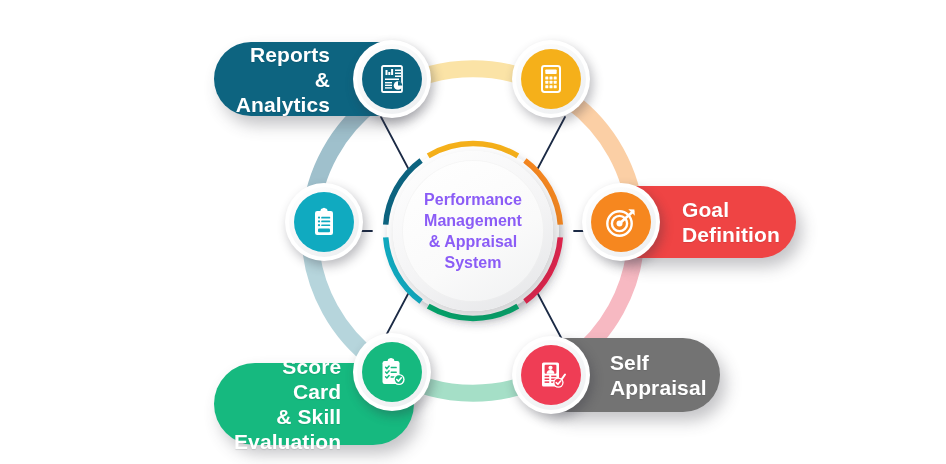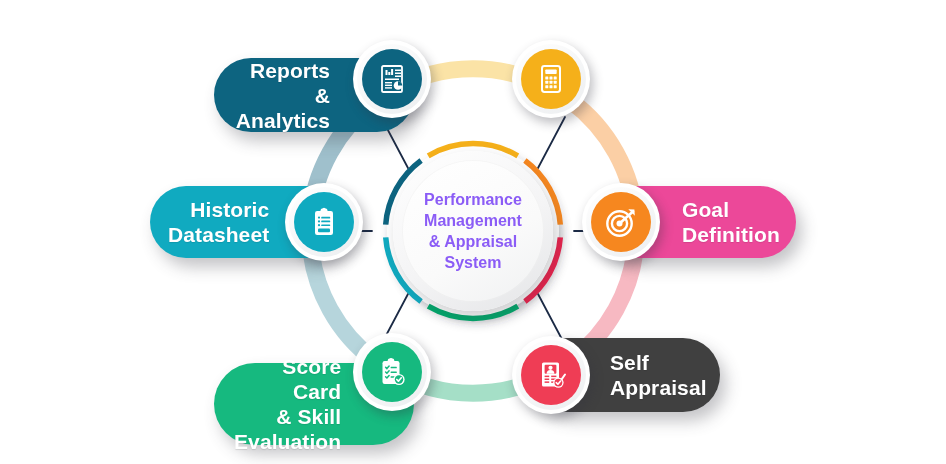--- a/index.html
+++ b/index.html
@@ -129,21 +129,21 @@
 
   <div id="centerwrap">
     <div class="center-disc"></div>
     <div class="center-disc2"></div>
     <div class="center-text">Performance
 Management
 &amp; Appraisal
 System</div>
   </div>
 
-  <div class="pill right-icon" style="left:214px;top:42px;width:200px;height:74px;background:#0d6480;padding:0 84px 0 20px;margin-top:16px;">
+  <div class="pill right-icon" style="left:214px;top:42px;width:200px;height:74px;background:#0d6480;padding:0 84px 0 20px;">
     <div class="ptext">Reports &amp;
 Analytics</div>
   </div>
   <div class="iconwrap" style="left:353px;top:40px;">
     <div class="icondisc" style="background:#0d6480;">
       <svg width="32" height="32" viewBox="0 0 32 32">
         <rect x="6" y="3" width="20" height="26" rx="1.6" fill="none" stroke="#fff" stroke-width="1.8"></rect>
         <g fill="#fff">
           <rect x="9.5" y="7" width="2" height="5"></rect>
             <rect x="12.3" y="9" width="2" height="3"></rect>
@@ -175,44 +175,40 @@
             <rect x="14.5" y="17.8" width="3" height="3" rx="0.5"></rect>
             <rect x="18.7" y="17.8" width="3" height="3" rx="0.5"></rect>
           <rect x="10.3" y="22.2" width="3" height="3" rx="0.5"></rect>
             <rect x="14.5" y="22.2" width="3" height="3" rx="0.5"></rect>
             <rect x="18.7" y="22.2" width="3" height="3" rx="0.5"></rect>
         </g>
       </svg>
     </div>
   </div>
 
-  <div class="pill right-icon" style="left:150px;top:186px;width:196px;height:72px;background:#10aac0;padding:0 82px 0 18px;">
-    <div class="ptext">Historic
-Datasheet</div>
-  </div>
   <div class="iconwrap" style="left:285px;top:183px;">
     <div class="icondisc" style="background:#10aac0;">
       <svg width="32" height="32" viewBox="0 0 32 32">
         <rect x="7" y="5" width="18" height="24" rx="2.2" fill="#fff"></rect>
         <rect x="12.6" y="2.6" width="6.8" height="4.4" rx="1.6" fill="#fff"></rect>
         <circle cx="16" cy="3.4" r="1.6" fill="#fff"></circle>
         <g fill="#10aac0">
           <circle cx="11" cy="11.6" r="1.1"></circle>
             <rect x="13.2" y="10.8" width="9" height="1.7" rx="0.6"></rect>
           <circle cx="11" cy="15.4" r="1.1"></circle>
             <rect x="13.2" y="14.6" width="9" height="1.7" rx="0.6"></rect>
           <circle cx="11" cy="19.2" r="1.1"></circle>
             <rect x="13.2" y="18.4" width="9" height="1.7" rx="0.6"></rect>
           <rect x="10" y="22.6" width="12" height="3.6" rx="1"></rect>
         </g>
       </svg>
     </div>
   </div>
 
-  <div class="pill left-icon" style="left:600px;top:186px;width:196px;height:72px;background:#ec4899;padding:0 18px 0 82px;">
+  <div class="pill left-icon" style="left:600px;top:186px;width:196px;height:72px;background:#ef4444;padding:0 18px 0 82px;">
     <div class="ptext">Goal
 Definition</div>
   </div>
   <div class="iconwrap" style="left:582px;top:183px;">
     <div class="icondisc" style="background:#f6871f;">
       <svg width="34" height="34" viewBox="0 0 34 34">
         <circle cx="15.5" cy="18.5" r="12.2" fill="none" stroke="#fff" stroke-width="2.4"></circle>
         <circle cx="15.5" cy="18.5" r="7.6" fill="none" stroke="#fff" stroke-width="2.4"></circle>
         <circle cx="15.5" cy="18.5" r="3" fill="#fff"></circle>
         <path d="M15.5 18.5 L29 6.5" stroke="#fff" stroke-width="2.6" stroke-linecap="round" fill="none"></path>
@@ -242,21 +238,21 @@
           <rect x="14.6" y="15.5" width="6.2" height="1.5" rx="0.5"></rect>
           <rect x="14.6" y="20.2" width="6.2" height="1.5" rx="0.5"></rect>
         </g>
         <circle cx="23" cy="23.5" r="5.6" fill="#fff"></circle>
         <circle cx="23" cy="23.5" r="4.2" fill="#16b97f"></circle>
         <path d="M20.8 23.5 l1.6 1.7 l2.9 -3.4" stroke="#fff" stroke-width="1.7" fill="none" stroke-linecap="round" stroke-linejoin="round"></path>
       </svg>
     </div>
   </div>
 
-  <div class="pill left-icon" style="left:530px;top:338px;width:190px;height:74px;background:#404040;padding:0 20px 0 80px;">
+  <div class="pill left-icon" style="left:530px;top:338px;width:190px;height:74px;background:#737373;padding:0 20px 0 80px;">
     <div class="ptext">Self
 Appraisal</div>
   </div>
   <div class="iconwrap" style="left:512px;top:336px;">
     <div class="icondisc" style="background:#ef3d55;">
       <svg width="32" height="32" viewBox="0 0 32 32">
         <rect x="7" y="3.5" width="17" height="24" rx="1.6" fill="#fff"></rect>
         <rect x="9.6" y="5.8" width="11.8" height="9" rx="1" fill="#ef3d55"></rect>
         <circle cx="15.5" cy="8.8" r="2.1" fill="#fff"></circle>
         <path d="M11.6 14.8 a3.9 3.9 0 0 1 7.8 0 Z" fill="#fff"></path>

